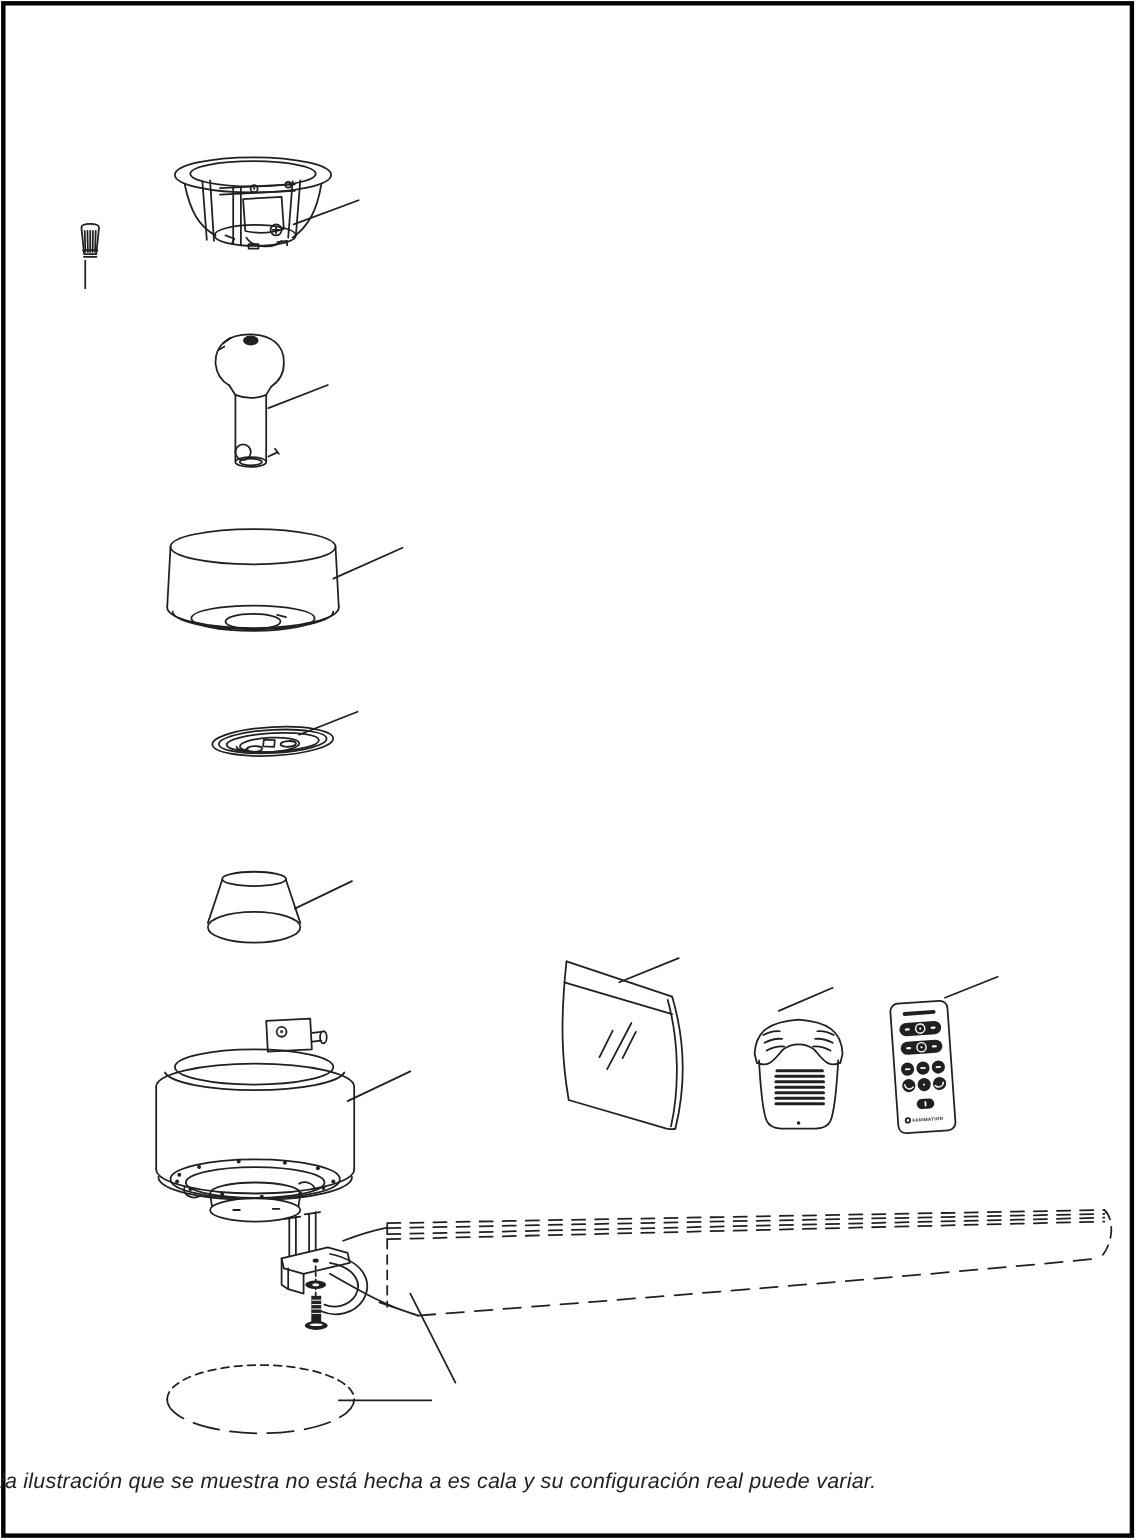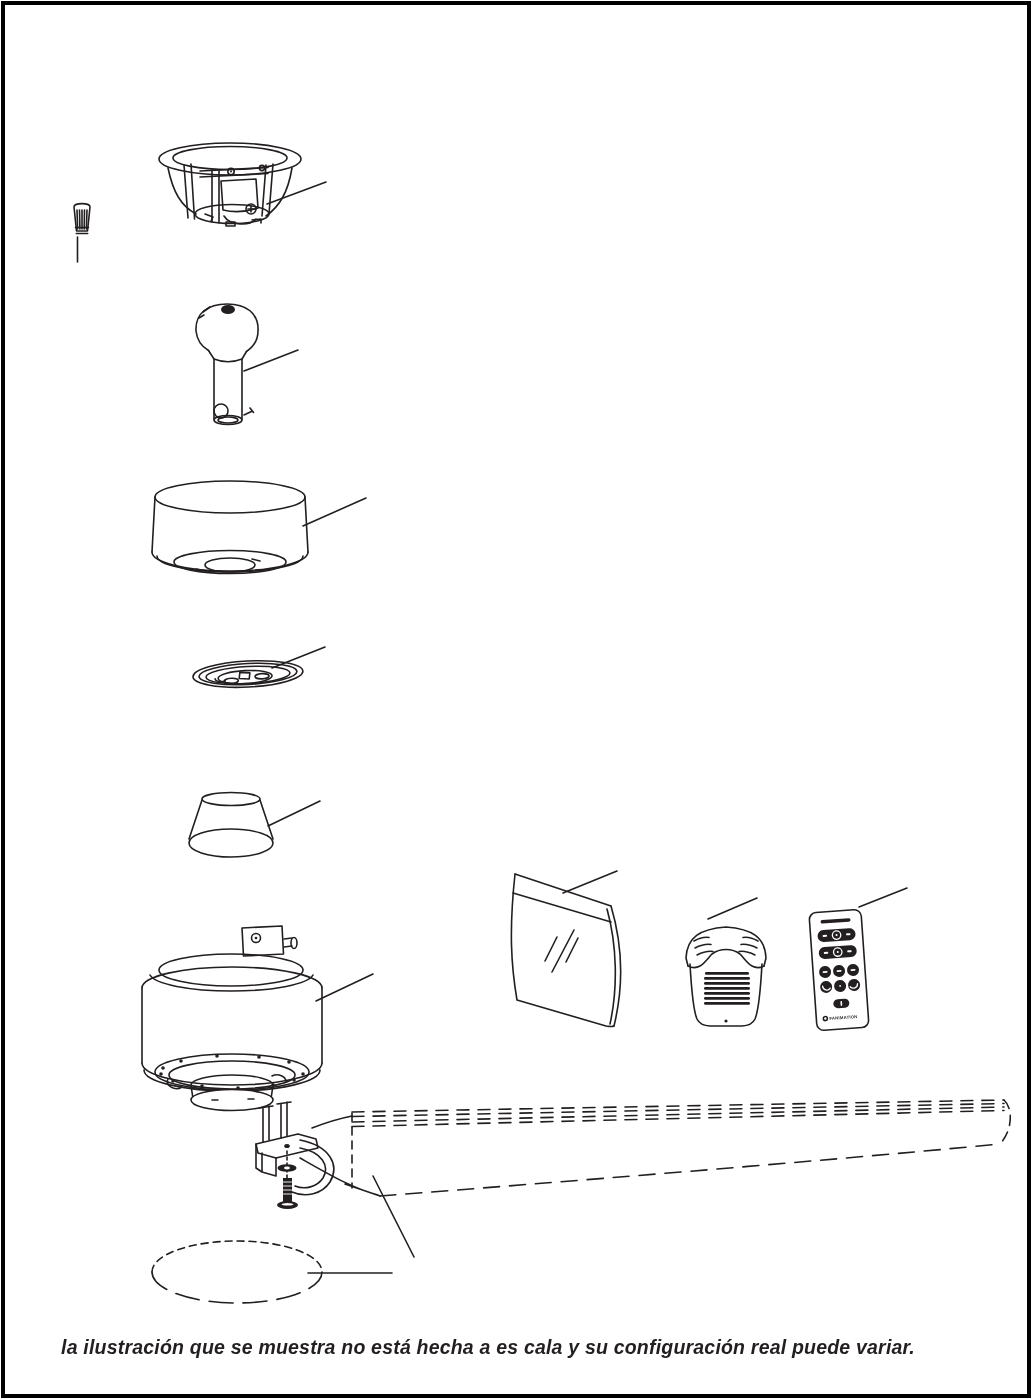--- a/index.html
+++ b/index.html
@@ -4,22 +4,22 @@
 <style>
   html,body{margin:0;padding:0;background:#fff;}
   body{width:1032px;height:1399px;position:relative;overflow:hidden;
        font-family:"Liberation Sans",sans-serif;color:var(--ink,#231f20);}
   .page-border{position:absolute;inset:1px;border:4px solid #000;pointer-events:none;}
   svg{position:absolute;left:0;top:0;}
   .ln{fill:none;stroke:var(--ink,#231f20);stroke-width:1.6;stroke-linecap:round;stroke-linejoin:round;}
   .fil{fill:var(--ink,#231f20);stroke:none;}
   .wfil{fill:#fff;stroke:var(--ink,#231f20);stroke-width:1.6;}
   .wln{fill:none;stroke:#fff;stroke-linecap:round;}
-  .caption{position:absolute;left:0;right:0;top:1336px;text-align:center;padding-right:56px;
-           font-style:italic;font-size:19.5px;letter-spacing:.2px;color:var(--ink,#231f20);font-weight:bold;}
+  .caption{position:absolute;left:0;right:0;top:1336px;text-align:left;padding-right:56px;
+           font-style:italic;font-size:19.5px;letter-spacing:.2px;color:var(--ink,#231f20);}
   .brand{font-family:"Liberation Sans",sans-serif;font-weight:bold;font-size:4.2px;letter-spacing:.25px;
          fill:var(--ink,#231f20);}
 </style>
 </head>
 <body>
 
 <div class="page-border"></div>
 
 <svg width="1032" height="1399" viewBox="0 0 1032 1399">
 

